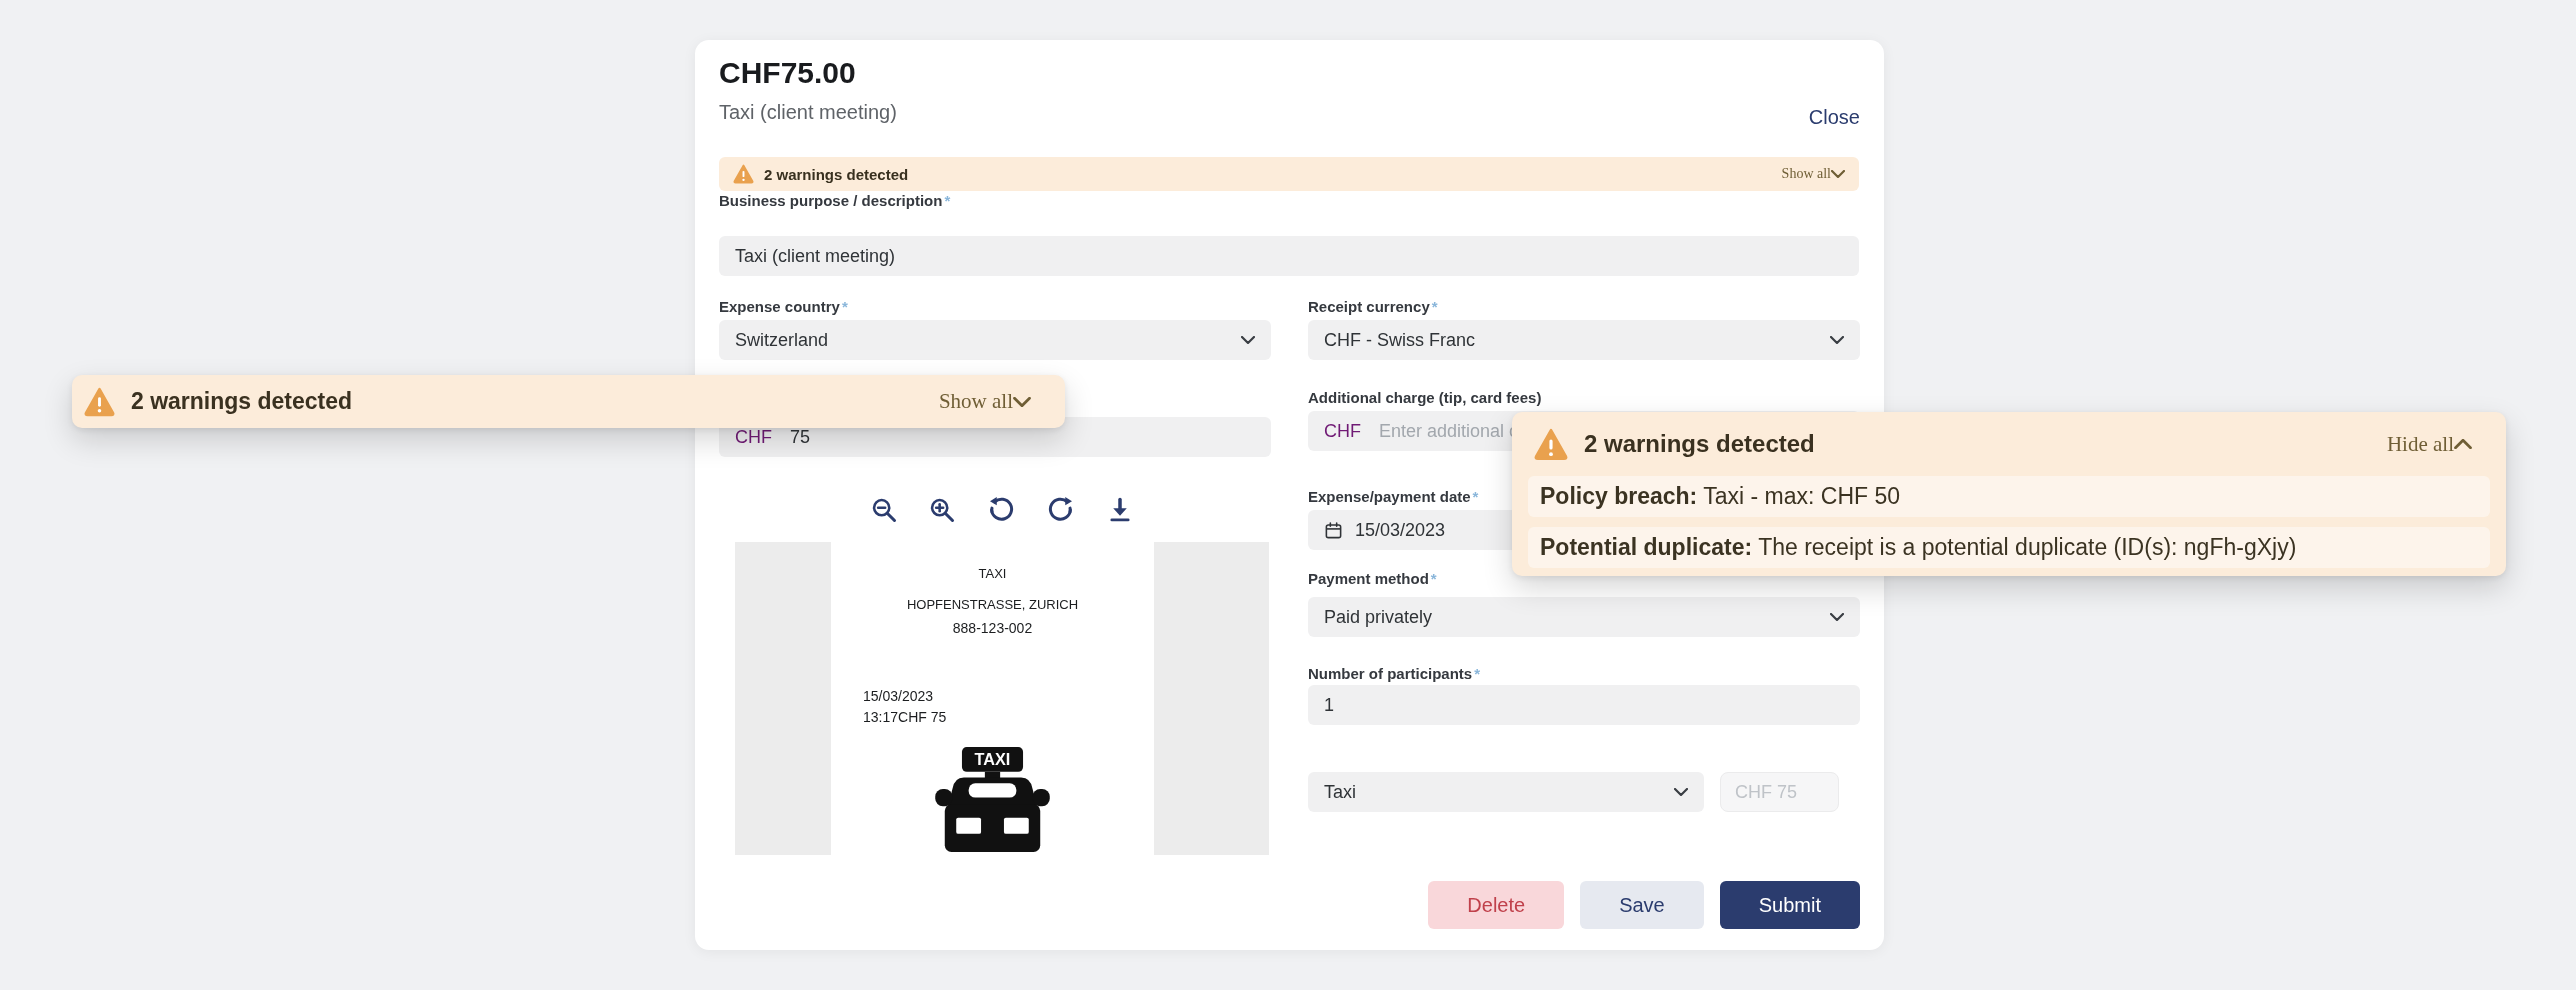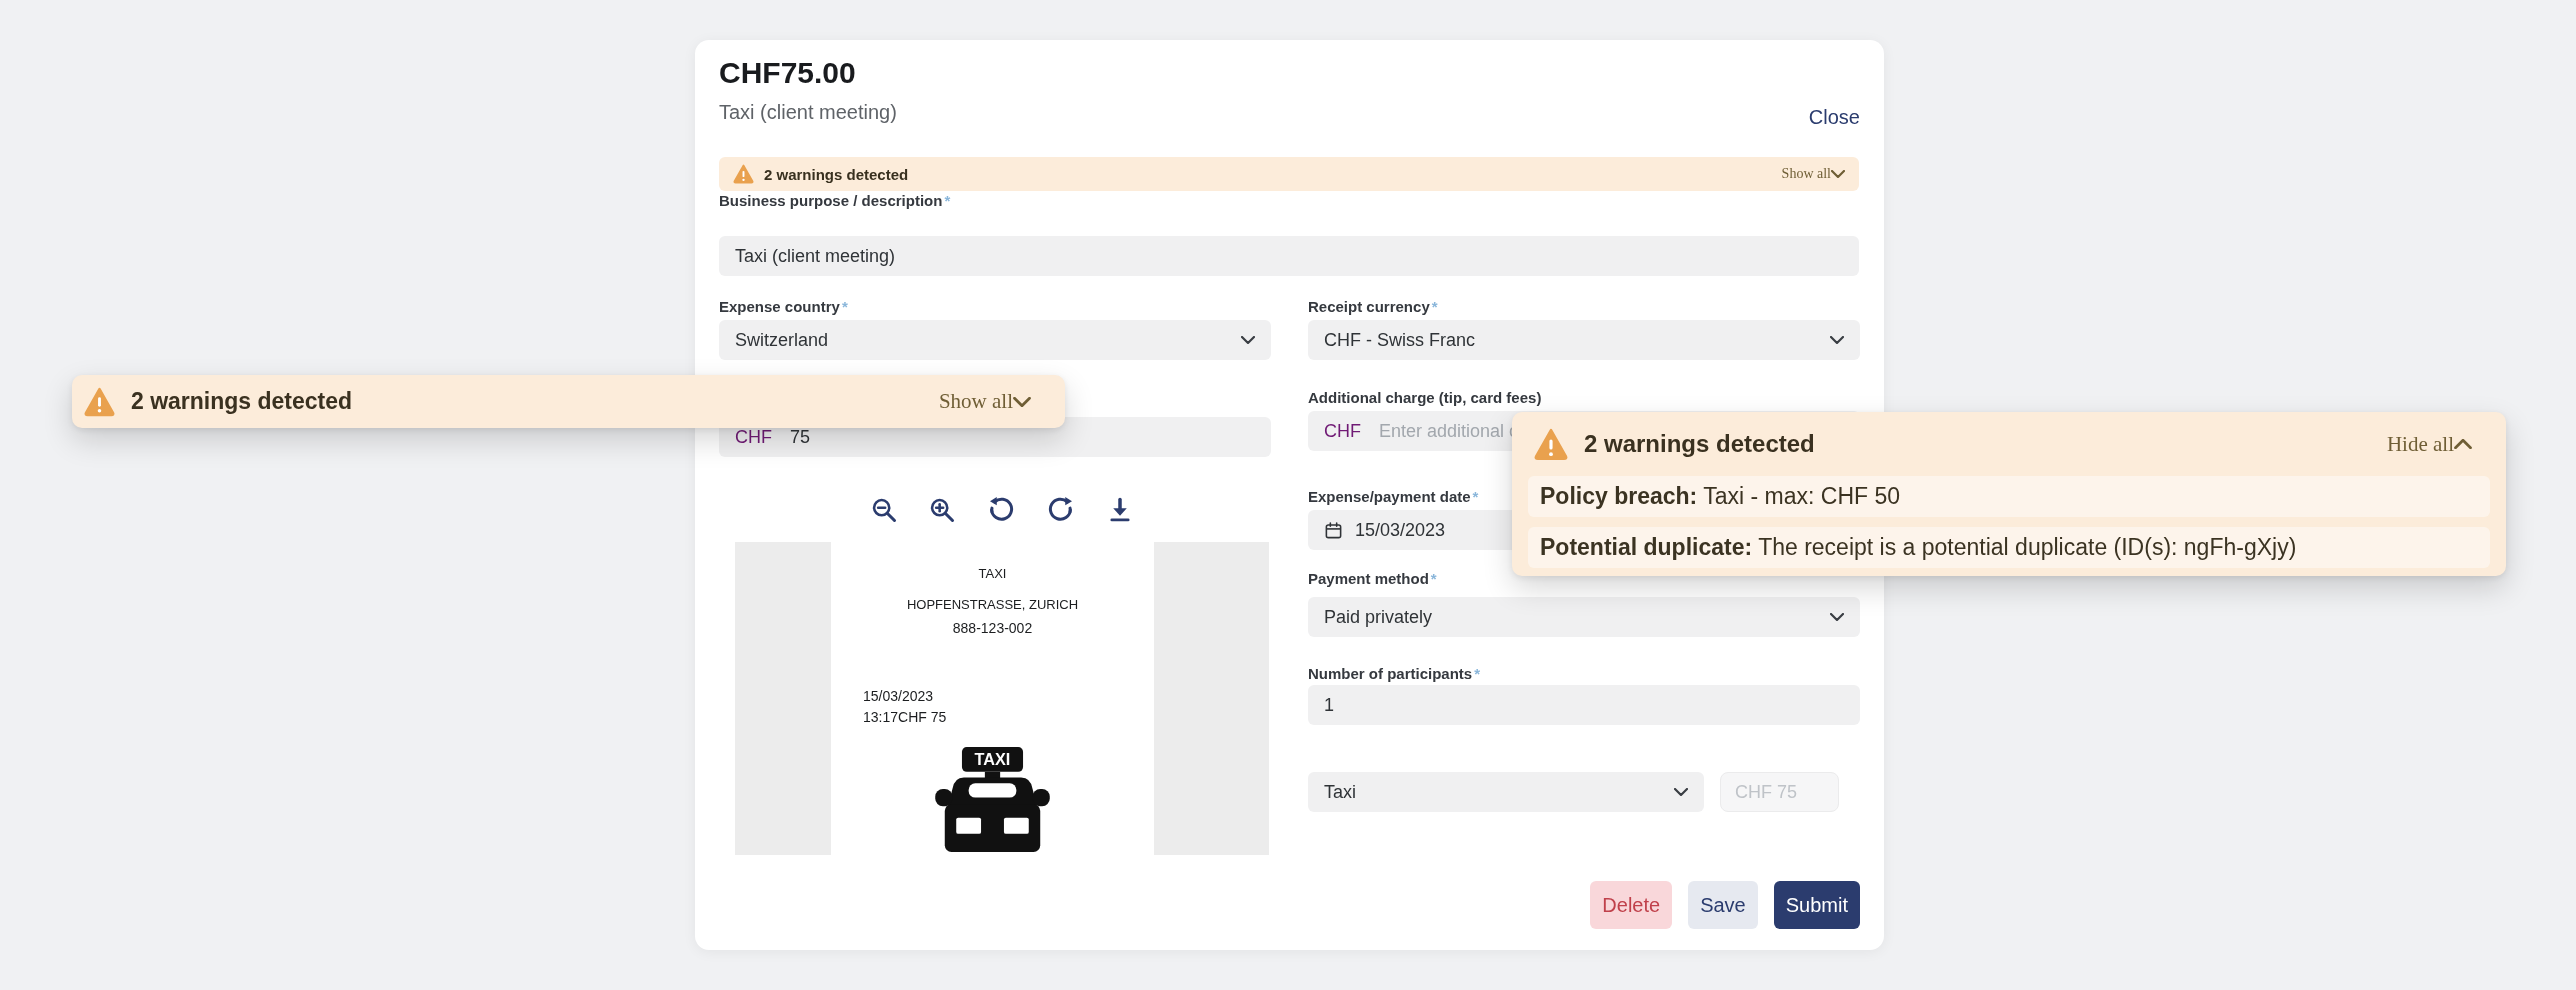--- a/index.html
+++ b/index.html
@@ -77,21 +77,21 @@
   .rc-center { text-align:center; }
   #rc-merchant { margin-top:24px; font-size:13px; }
   #rc-address  { margin-top:16px;  font-size:13px; }
   #rc-phone    { margin-top:8px;  font-size:14px; }
   #rc-meta { margin-top:52px; padding:0 32px; font-size:14px; }
   #rc-row2 { display:flex; margin-top:5px; }
   #rc-taxi { display:flex; justify-content:center; margin-top:22px; }
 
   
   #footer-btns { right:24px; bottom:21px; display:flex; gap:16px; }
-  .btn { height:48px; border:none; border-radius:6px; font-size:20px; font-family:inherit; cursor:pointer; padding:0 12px; }
+  .btn { height:48px; border:none; border-radius:6px; font-size:20px; font-family:inherit; cursor:pointer; padding:0 39px; }
   #delete-btn { background:var(--delete-bg,#f9d7da); color:var(--delete-text,#c0414b); }
   #save-btn   { background:var(--save-bg,#e6e9f0);  color:var(--accent-navy,#2b3c6e); }
   #submit-btn { background:var(--accent-navy,#2b3c6e); color:#ffffff; }
 
   
   .popup {
     background:var(--warning-bg,#fcecda);
     border-radius:10px;
     box-shadow:0 12px 30px rgba(0,0,0,.16), 0 2px 6px rgba(0,0,0,.08);
     z-index:10;

